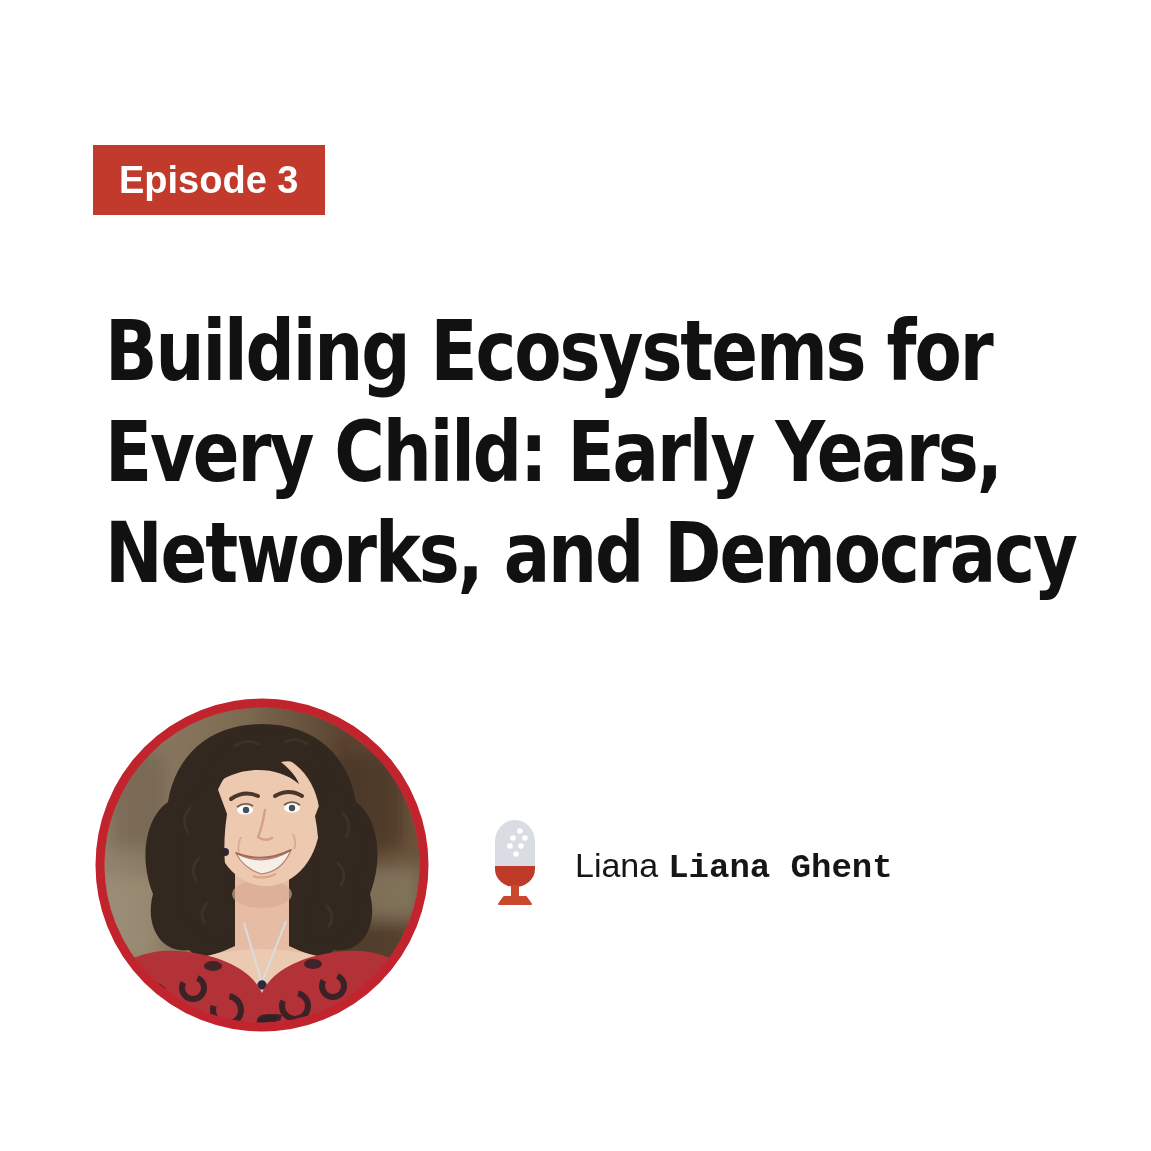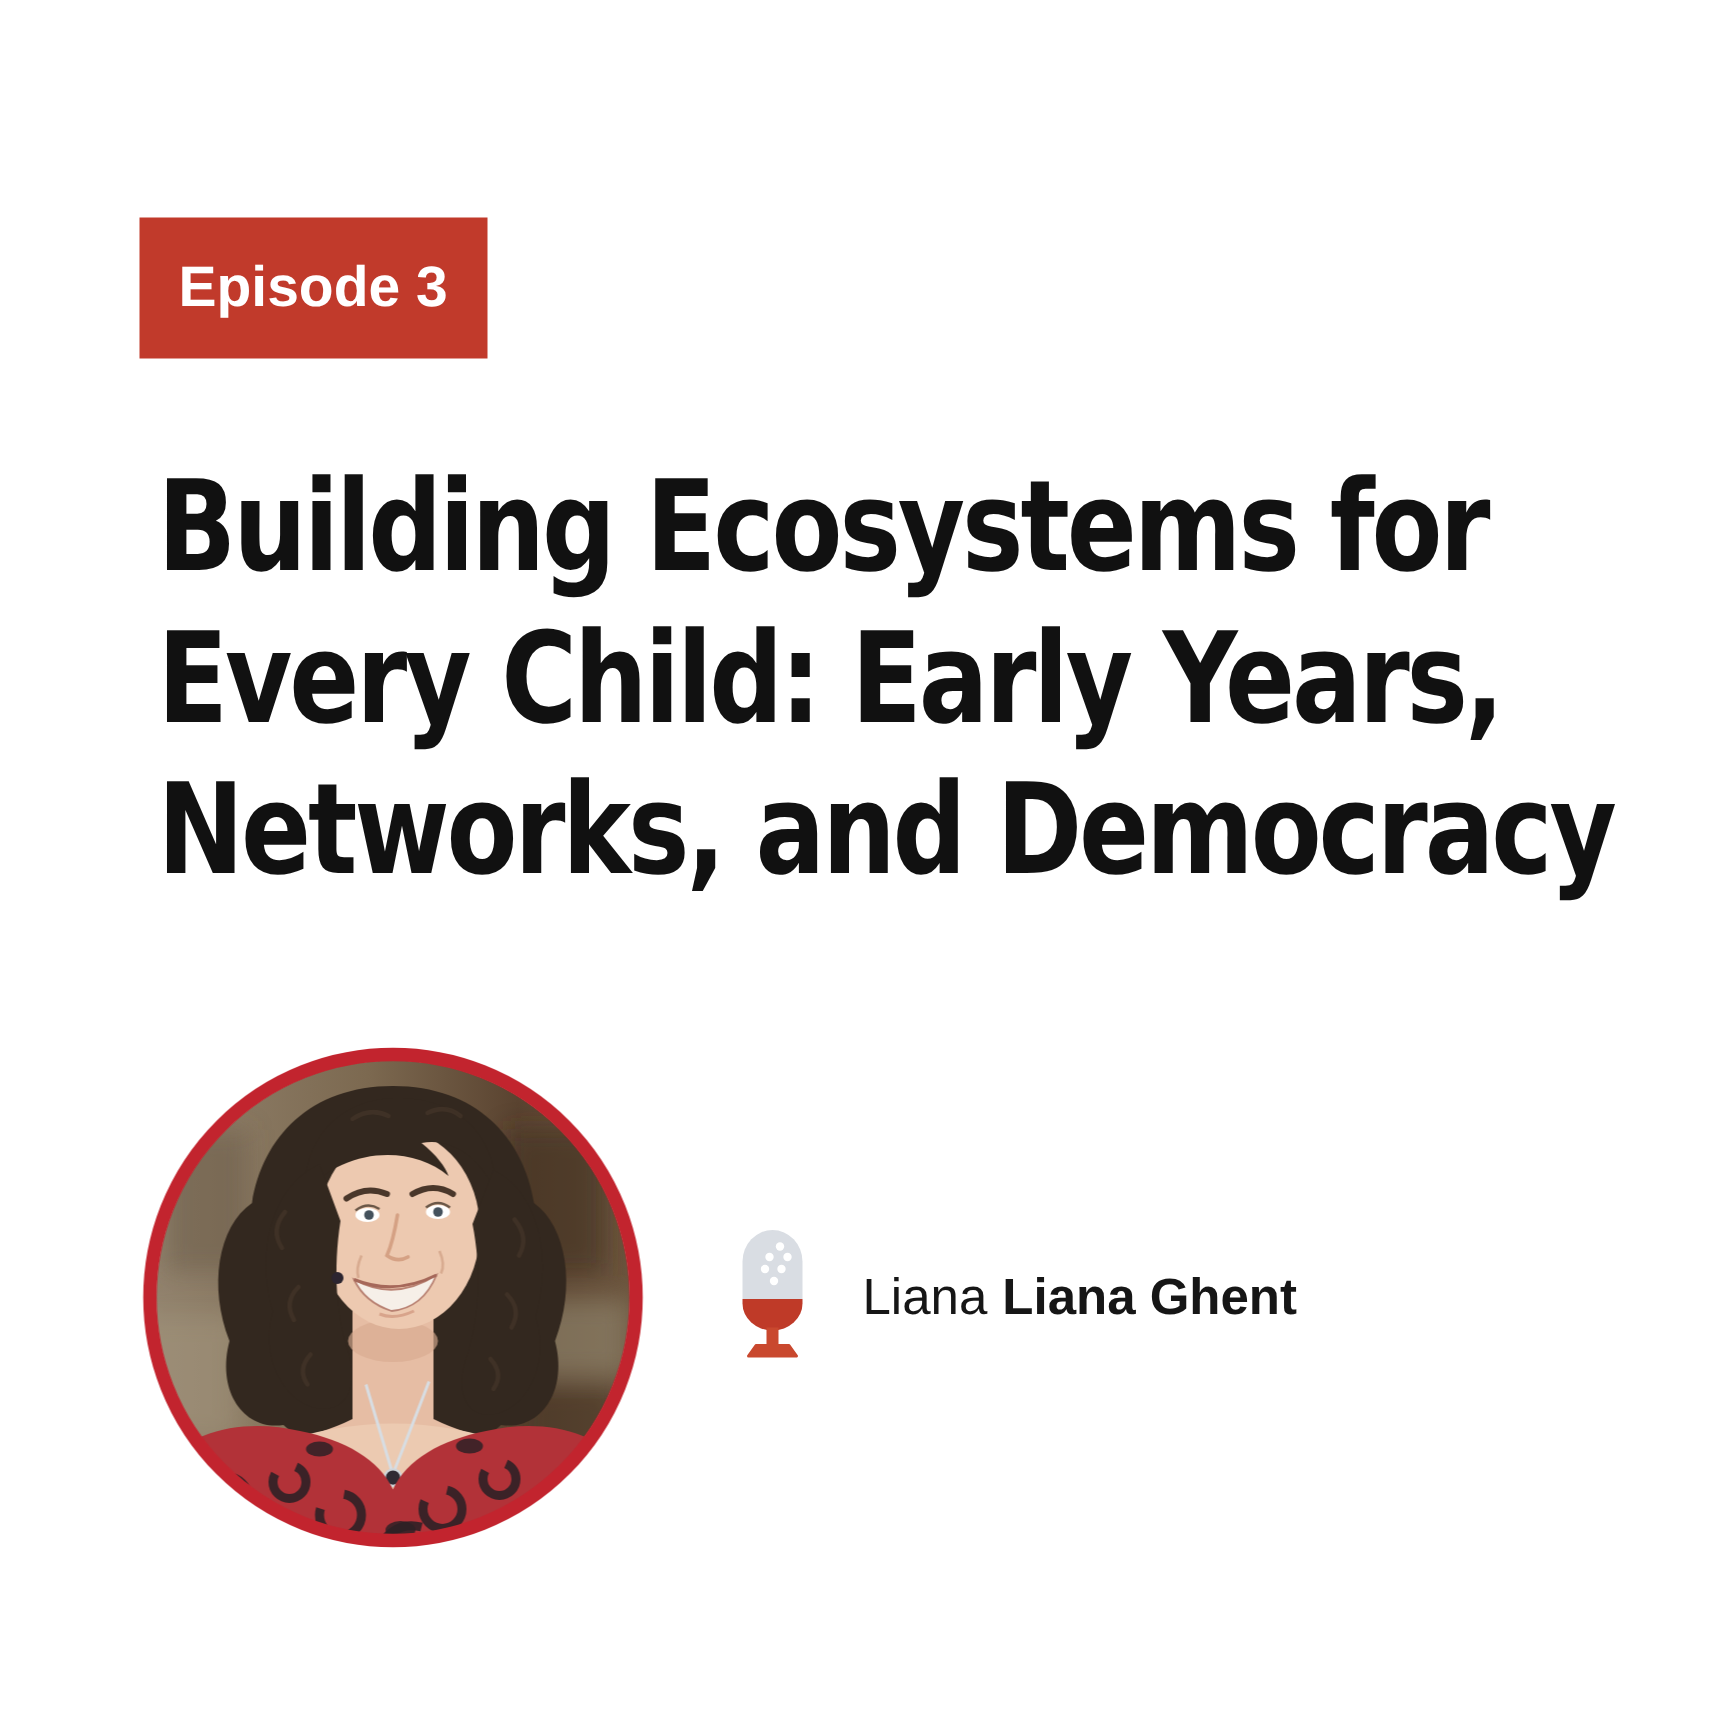--- a/index.html
+++ b/index.html
@@ -8,21 +8,21 @@
     width:1151px;height:1151px;
     background:#ffffff;
     overflow:hidden;
     font-family:"Liberation Sans",sans-serif;
   }
   
   .badge{
     position:absolute;left:93px;top:145px;height:70px;
     background:#c13a2b;color:#ffffff;
     display:flex;align-items:center;
-    padding:12px 26px;
+    padding:0 26px;
     font-family:"Liberation Sans",sans-serif;
     font-weight:bold;font-size:38px;
   }
   
   .title{
     position:absolute;left:105px;top:301px;
     font-family:"DejaVu Sans",sans-serif;
     font-weight:bold;
     font-size:84px;line-height:101px;
     letter-spacing:-2.5px;
@@ -43,21 +43,21 @@
   }
   .mic svg{display:block;width:100%;height:100%;}
   
   .caption{
     position:absolute;left:575px;top:845px;
     font-family:"Liberation Sans",sans-serif;
     font-size:34px;line-height:40px;color:#161616;
     white-space:nowrap;
   }
   .caption .prefix{font-weight:400;margin-right:10px;}
-  .caption .name{font-weight:bold;}
+  .caption .name{font-weight:bold;font-family:Liberation Mono, monospace;}
 </style>
 </head>
 <body>
 
 <div id="canvas">
 
   <div class="badge">
     <span>Episode 3</span>
   </div>
 

